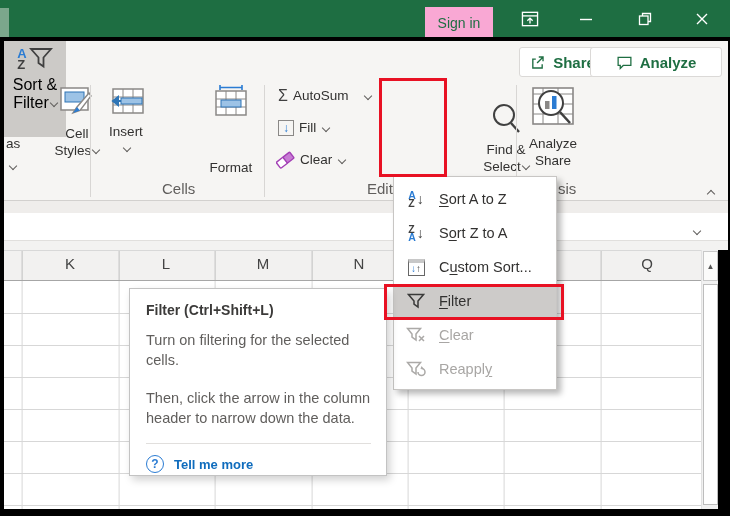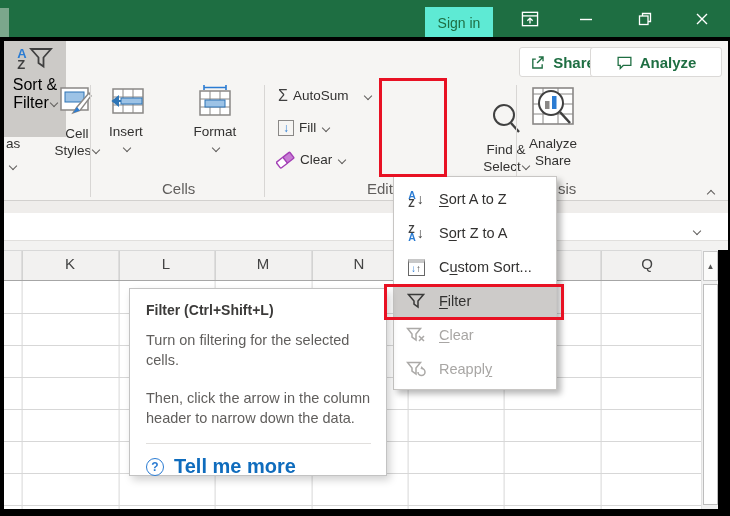--- a/index.html
+++ b/index.html
@@ -6,21 +6,21 @@
   body { background:#222; }
   #screen {
     position:relative; width:730px; height:516px; background:#000; overflow:hidden;
     font-family:"Liberation Sans", sans-serif; -webkit-font-smoothing:antialiased;
   }
   .abs { position:absolute; }
 
   
   .titlebar { left:0; top:0; width:730px; height:37px; background:#1E6E42; }
   .corner-accent { left:0; top:8px; width:9px; height:29px; background:#7BA78C; }
-  .signin { left:425px; top:7px; width:68px; height:31px; background:#5eead4; color:#1E6E42;
+  .signin { left:425px; top:7px; width:68px; height:31px; background:#f9a8d4; color:#1E6E42;
             font-size:14px; display:flex; align-items:center; justify-content:center; }
   .wicon { top:6px; width:32px; height:26px; display:flex; align-items:center; justify-content:center; color:#fff; }
 
   
   .frame-left  { left:0; top:37px; width:4px;  height:479px; background:#000; }
   .frame-line  { left:0; top:37px; width:730px; height:4px;  background:#000; }
   .frame-right { left:728px; top:37px; width:2px; height:479px; background:#000; }
   .frame-bottom{ left:0; top:509px; width:730px; height:7px; background:#000; }
 
   
@@ -92,21 +92,21 @@
   
   .tooltip { left:129px; top:288px; width:258px; height:188px; background:#fff; border:1px solid #C3C3C3;
              box-shadow:3px 4px 8px rgba(0,0,0,.18); padding:13px 15px 0 16px; z-index:6; }
   .tt-title { font-size:14px; font-weight:bold; color:#3B3A39; }
   .tt-body { margin-top:13px; font-size:14.5px; color:#605E5C; line-height:19.5px; }
   .tt-body2 { margin-top:19px; }
   .tt-divider { margin-top:15px; height:1px; background:#E1DFDD; }
   .tt-link { margin-top:11px; display:flex; align-items:center; gap:10px; }
   .qcircle { width:18px; height:18px; border:1.6px solid #2B7CD3; border-radius:50%; color:#2B7CD3;
              font-size:12px; font-weight:bold; display:flex; align-items:center; justify-content:center; }
-  .tt-link-text { color:#0F6CBD; font-size:20px; font-weight:bold; }
+  .tt-link-text { color:#0F6CBD; font-size:13px; font-weight:bold; }
 
   svg { display:block; }
 </style>
 </head>
 <body>
 
 <div id="screen">
 
   <div class="abs titlebar">
     <div class="abs corner-accent"></div>
@@ -194,21 +194,21 @@
             <line x1="6" y1="18" x2="36" y2="18" stroke="#8A8886"></line>
           <line x1="16" y1="2" x2="16" y2="26" stroke="#8A8886"></line>
             <line x1="26" y1="2" x2="26" y2="26" stroke="#8A8886"></line>
           <rect x="14" y="11" width="21" height="6" fill="#9DC3E6" stroke="#2E75B6"></rect>
           <path d="M14 14 h-8 M6 14 l5 -4 v8 z" fill="#2E75B6" stroke="#2E75B6" stroke-width="2"></path>
         </svg>
       </span>
       <span class="bl">Insert</span>
       <span class="bl"><span class="chev"></span></span>
     </div>
-    <div class="bigbtn" style="left:184px; width:54px;">
+    <div class="bigbtn" style="left:200px; width:54px;gap:36px;">
       <span style="margin:2px 0 6px;">
         <svg width="38" height="34" viewBox="0 0 38 34">
           <path d="M8 2 v5 M8 4.5 h22 M30 2 v5" stroke="#2B7CD3" stroke-width="1.6" fill="none"></path>
           <rect x="4" y="8" width="30" height="24" fill="#fff" stroke="#8A8886" stroke-width="1.5"></rect>
           <line x1="4" y1="16" x2="34" y2="16" stroke="#8A8886"></line>
             <line x1="4" y1="24" x2="34" y2="24" stroke="#8A8886"></line>
           <line x1="14" y1="8" x2="14" y2="32" stroke="#8A8886"></line>
             <line x1="24" y1="8" x2="24" y2="32" stroke="#8A8886"></line>
           <rect x="9" y="17" width="20" height="7" fill="#9DC3E6" stroke="#2E75B6"></rect>
         </svg>

